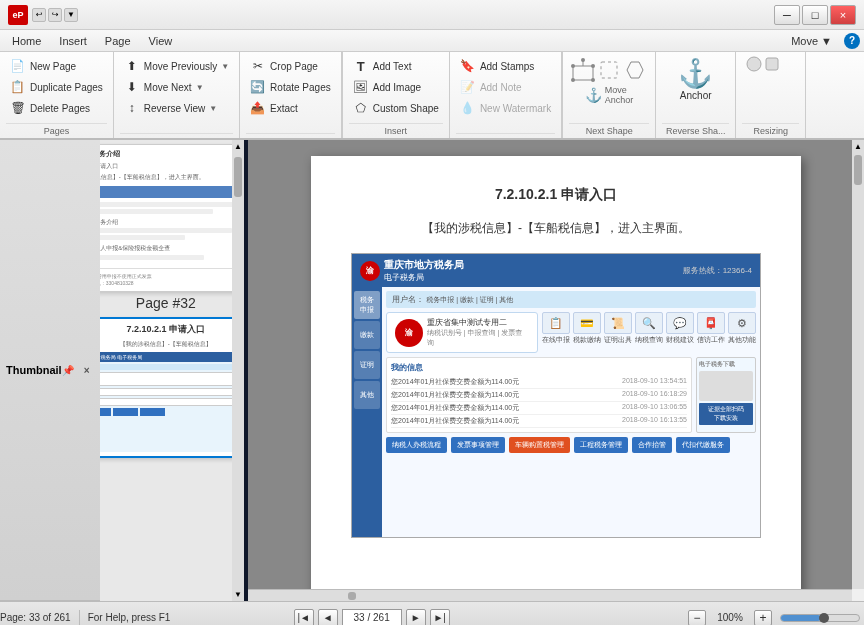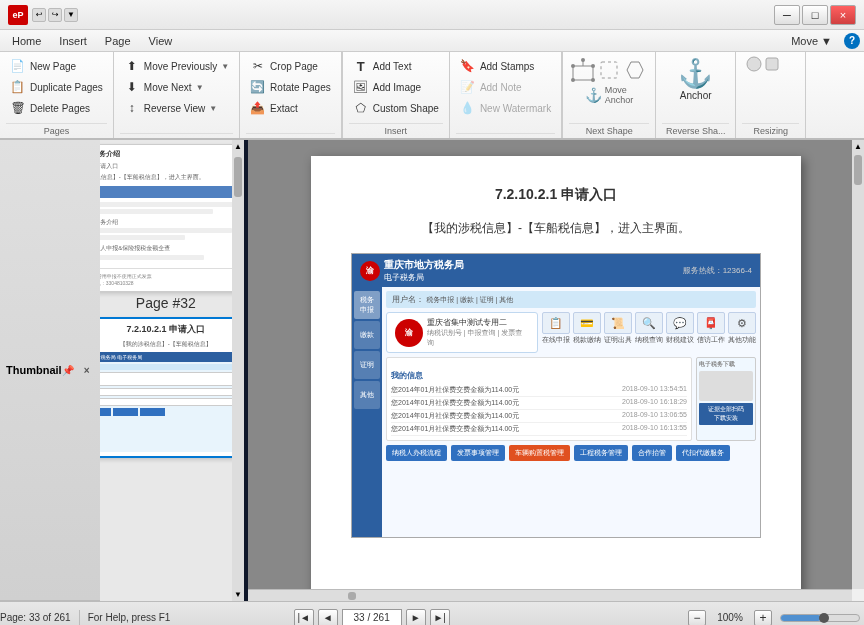--- a/index.html
+++ b/index.html
@@ -302,21 +302,20 @@
       background: white;
       border: 1px solid #ddd;
       border-radius: 2px;
       padding: 4px;
     }
     .notif-title {
       font-size: 8px;
       font-weight: bold;
       color: #2c5fa0;
       margin-bottom: 3px;
-      margin-top: 8px;
     }
     .notif-row {
       display: flex;
       justify-content: space-between;
       font-size: 7px;
       color: #555;
       padding: 1px 0;
       border-bottom: 1px solid #f0f0f0;
     }
     .bottom-nav {

